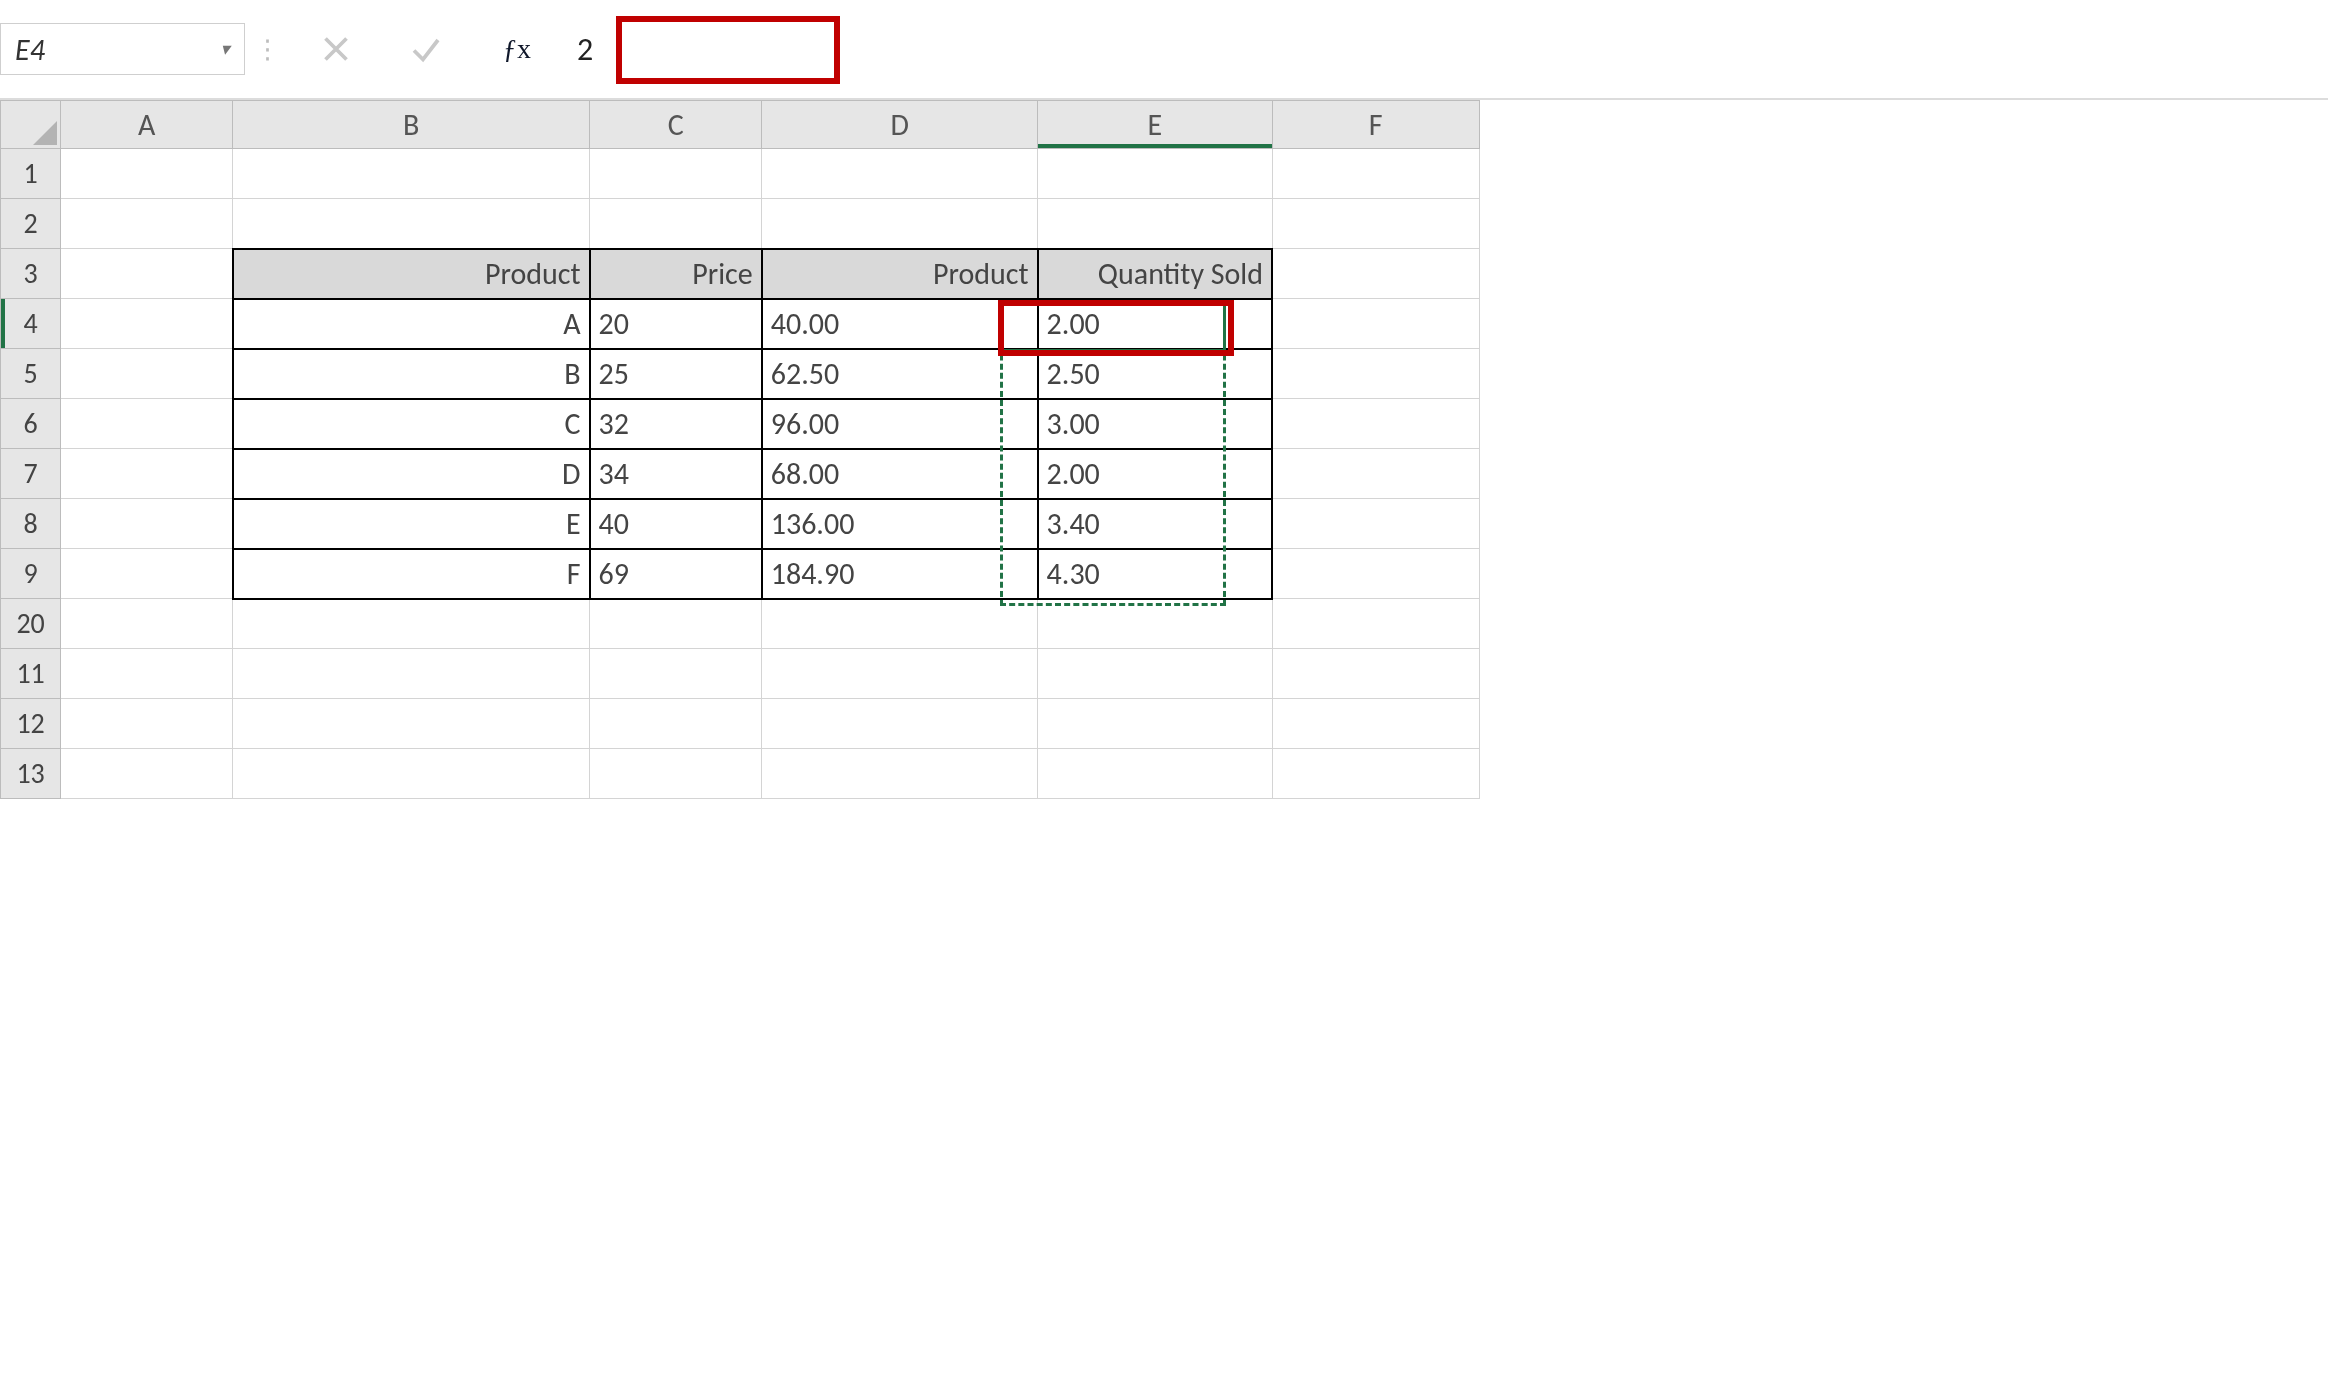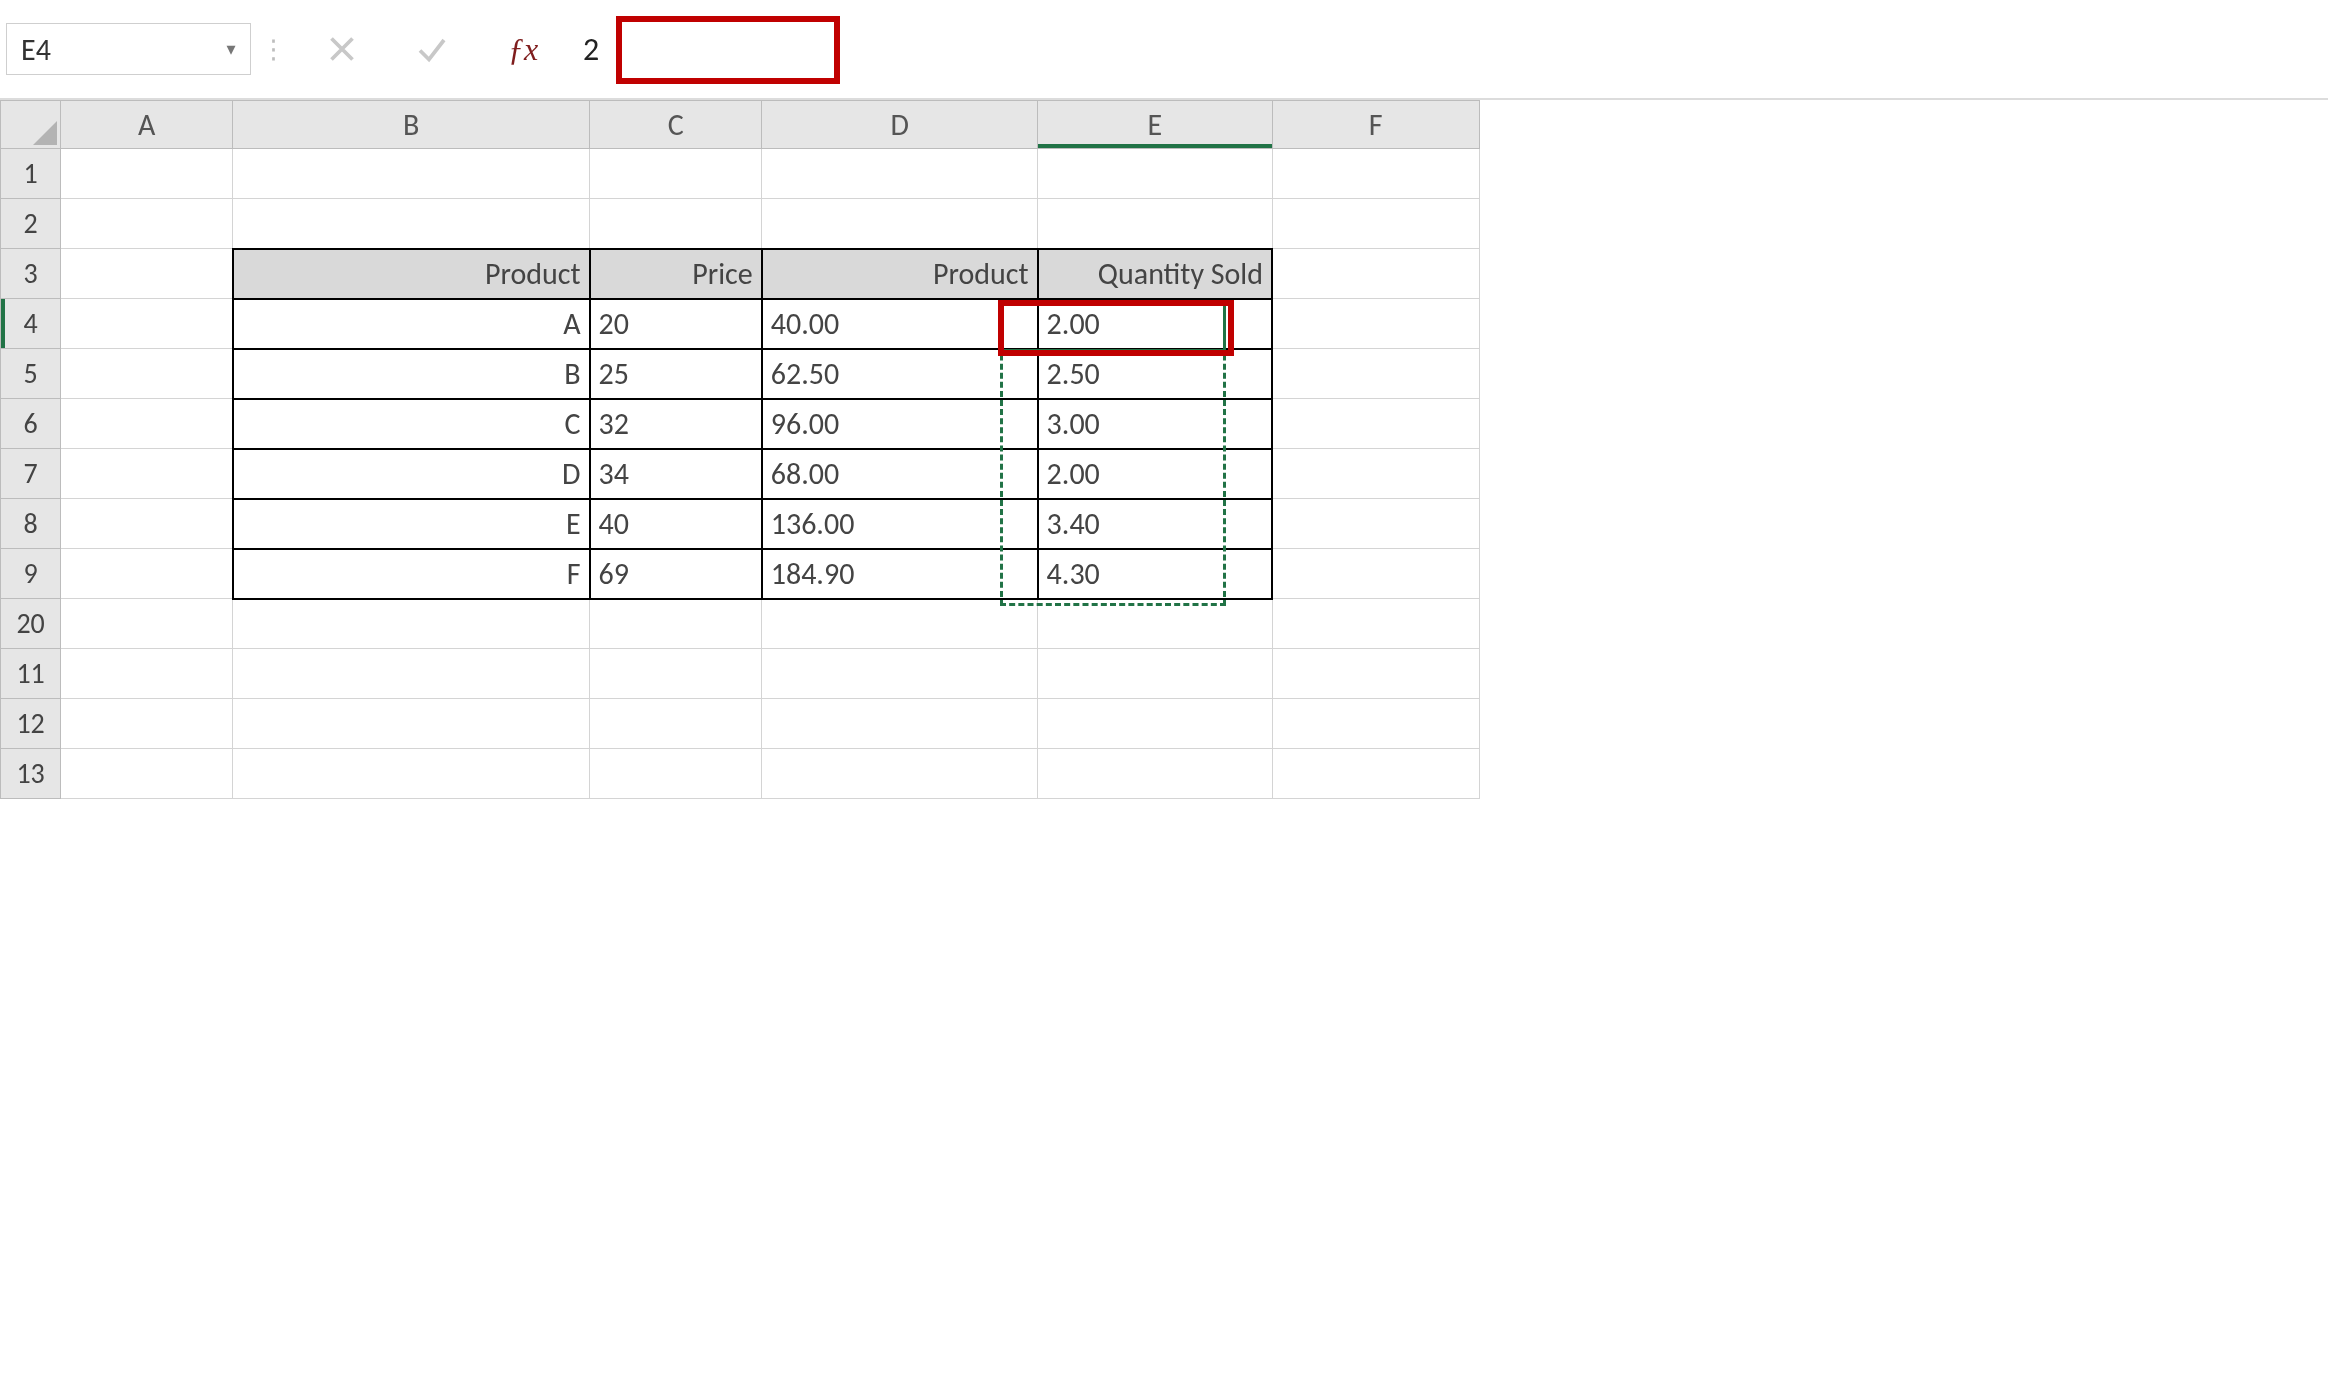--- a/index.html
+++ b/index.html
@@ -61,24 +61,23 @@
     align-items: center;
     justify-content: center;
     color: #c8c8c8;
   }
   .fb-btn svg { width: 36px; height: 36px; }
   .fx-label {
     width: 60px;
     display: flex;
     align-items: center;
     justify-content: center;
-    font-style: italic;
     font-family: "Times New Roman", serif;
-    font-size: 32px;
-    color: #7f1d1d;
+    font-size: 28px;
+    color: #0f172a;
     margin-left: 16px;
   }
   .formula-input {
     flex: 1;
     height: 62px;
     padding-left: 30px;
     font-size: 32px;
     color: #222;
     display: flex;
     align-items: center;
@@ -203,21 +202,21 @@
     border: 6px solid #c00000;
     pointer-events: none;
   }
 </style>
 </head>
 <body>
 
 <div class="app">
 
   <div class="formula-bar" style="position:relative;">
-    <div class="name-box-wrap" style="margin-left:6px;">
+    <div class="name-box-wrap" style="margin-left:0;font-style:italic;">
       <div class="name-box">
         <span>E4</span>
         <span class="dd">▾</span>
       </div>
     </div>
     <div class="dots-sep">⋮</div>
     <div class="fb-btn">
       <svg viewBox="0 0 24 24">
           <path d="M5 5 L19 19 M19 5 L5 19" stroke="currentColor" stroke-width="2.5" fill="none"></path>
         </svg>

